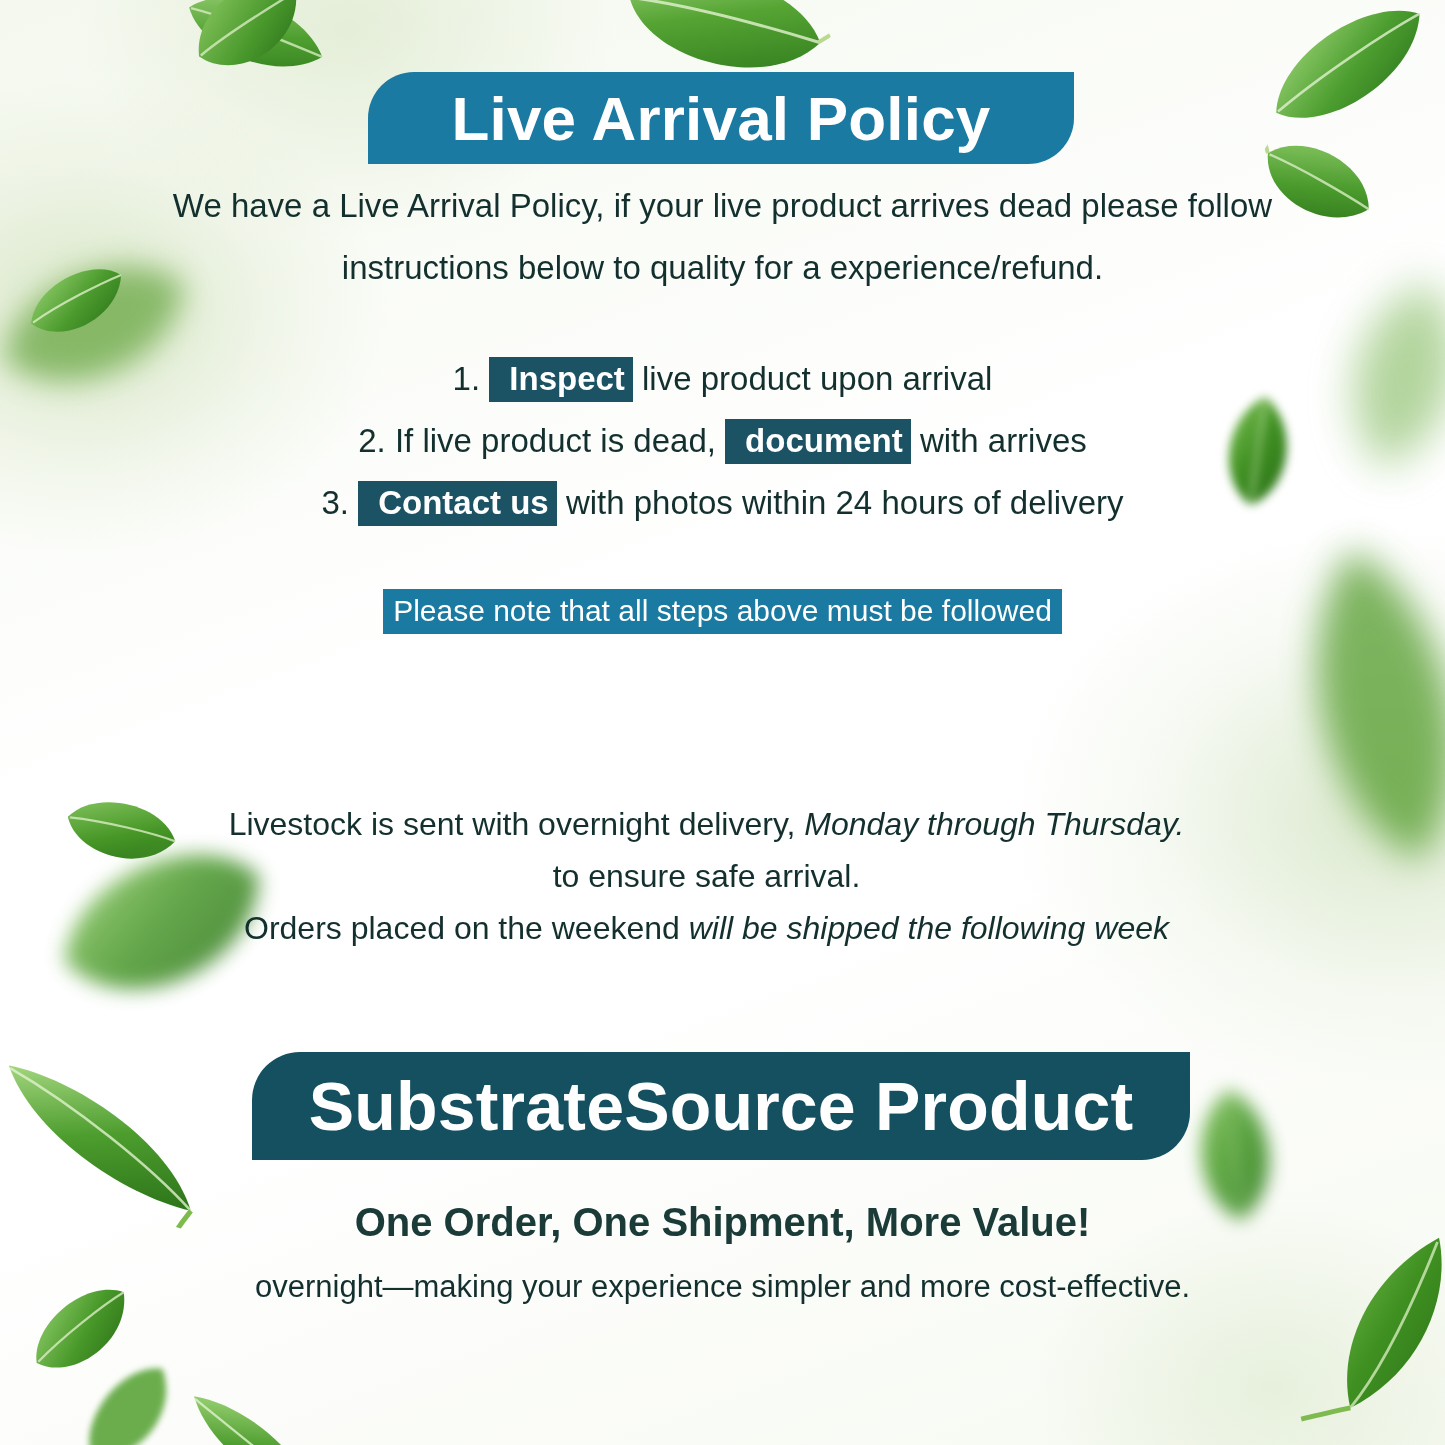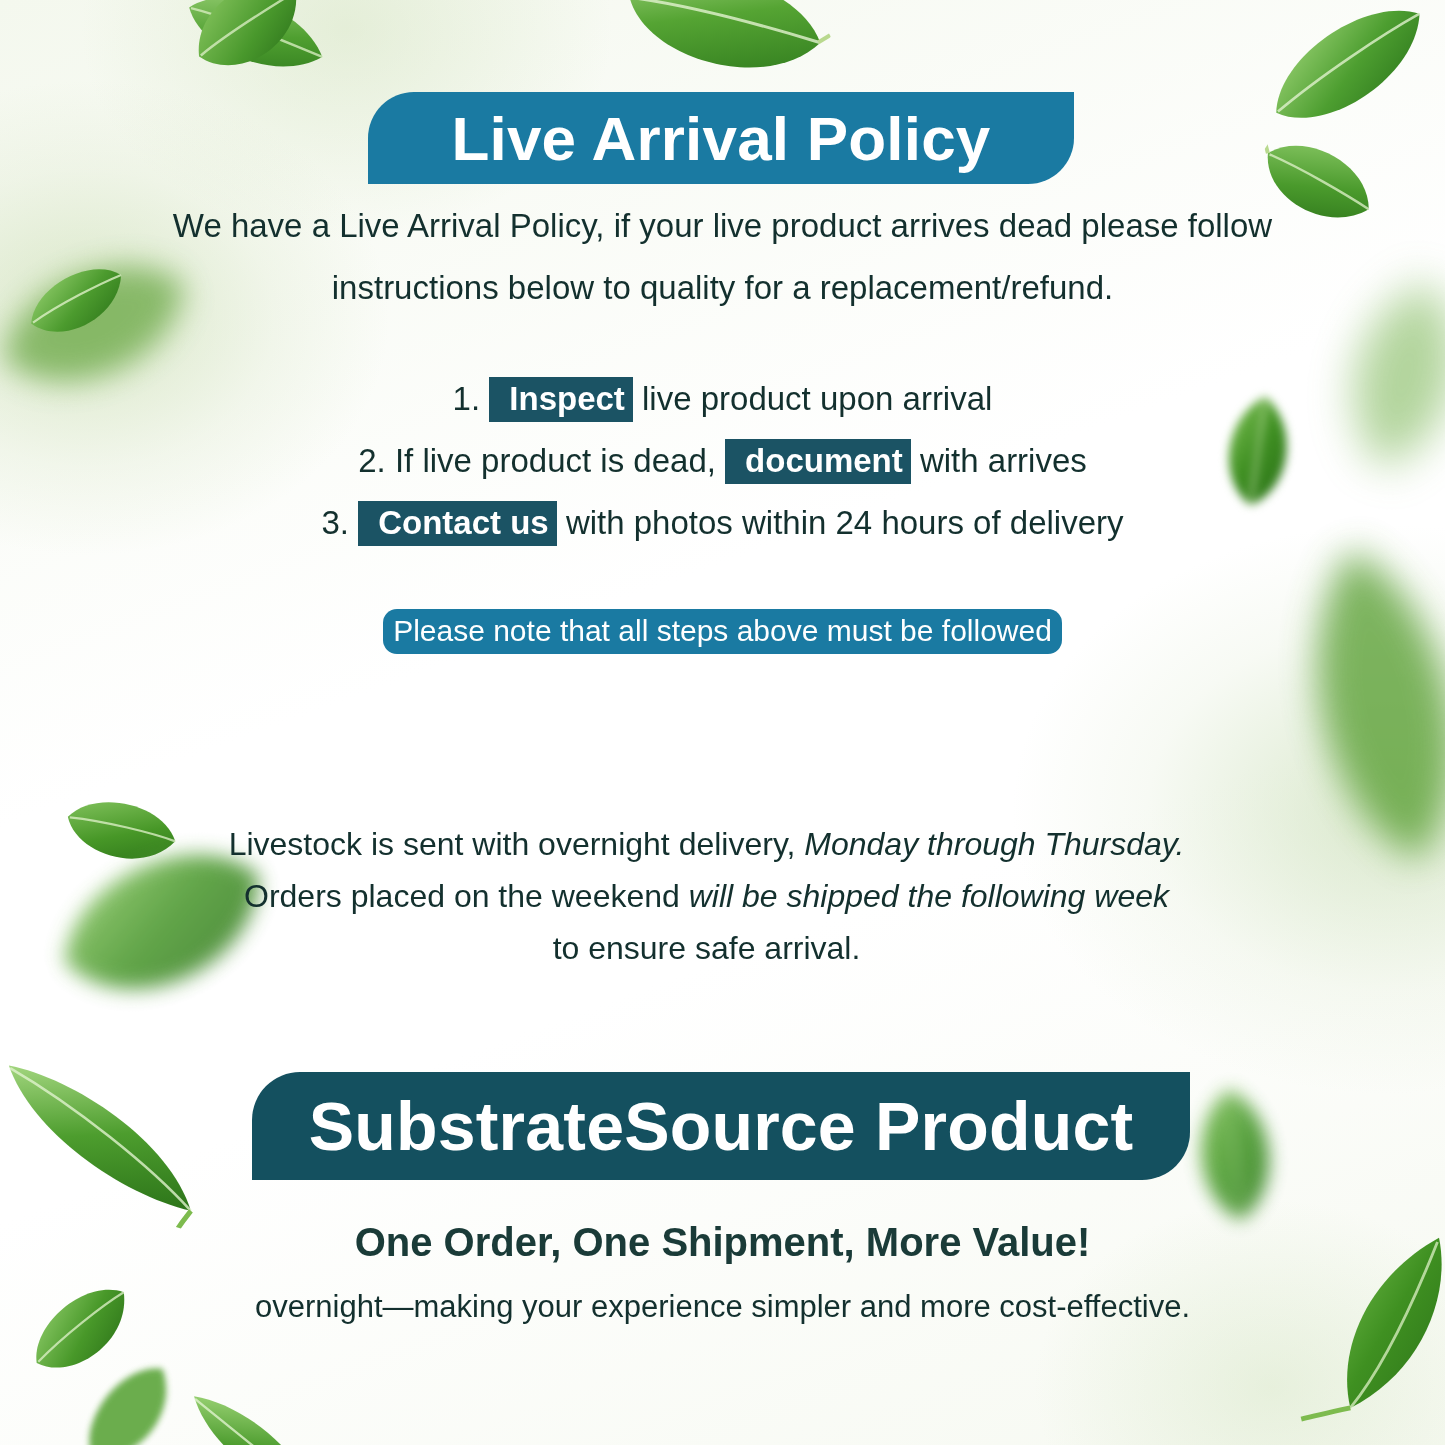--- a/index.html
+++ b/index.html
@@ -36,21 +36,20 @@
     width: 100%;
     height: 100%;
     display: block;
   }
 
   
   .content {
     position: absolute;
     inset: 0;
     z-index: 5;
-    margin-top: 20px;
   }
 
   .banner {
     position: absolute;
     display: flex;
     align-items: center;
     justify-content: center;
     color: #ffffff;
     font-weight: bold;
     letter-spacing: 0.2px;
@@ -114,21 +113,20 @@
     text-align: center;
     font-size: 30px;
     line-height: 62px;
   }
   .notebars .barline { display: block; }
   .notebars .bar {
     background: #1a7aa2;
     color: #ffffff;
     padding: 5px 10px 7px 10px;
     white-space: nowrap;
-    border-radius: 14px;
   }
 
   .ship {
     position: absolute;
     left: 134px;
     top: 798px;
     width: 1145px;
     text-align: center;
     color: #13302e;
     font-size: 32px;
@@ -388,21 +386,21 @@
       <path d="M75 4 C140 50, 140 150, 75 196 C10 150, 10 50, 75 4 Z" fill="#74b24c"></path>
     </svg>
   </div>
 
   <div class="content">
 
     <div class="banner" id="banner-live">Live Arrival Policy</div>
 
     <div class="intro">
       <span class="ln">We have a Live Arrival Policy, if your live product arrives dead please follow</span>
-      <span class="ln">instructions below to quality for a replacement/refund.</span>
+      <span class="ln">instructions below to quality for a experience/refund.</span>
     </div>
 
     <div class="steps">
       <span class="step-line">
         <span>1.</span>
         <span class="hl-dark">Inspect</span>
         <span>live product upon arrival</span>
       </span>
       <span class="step-line">
         <span>2.</span>
@@ -421,25 +419,25 @@
       <span class="barline">
         <span class="bar">Please note that all steps above must be followed</span>
       </span>
     </div>
 
     <div class="ship">
       <span class="ln">
         <span>Livestock is sent with overnight delivery,</span>
         <em>Monday through Thursday.</em>
       </span>
+      <span class="ln">to ensure safe arrival.</span>
       <span class="ln">
         <span>Orders placed on the weekend</span>
         <em>will be shipped the following week</em>
       </span>
-      <span class="ln">to ensure safe arrival.</span>
     </div>
 
     <div class="banner" id="banner-substrate">SubstrateSource Product</div>
 
     <div class="subhead">One Order, One Shipment, More Value!</div>
 
     <div class="subbody">
       <span class="ln">overnight—making your experience simpler and more cost-effective.</span>
     </div>
 

